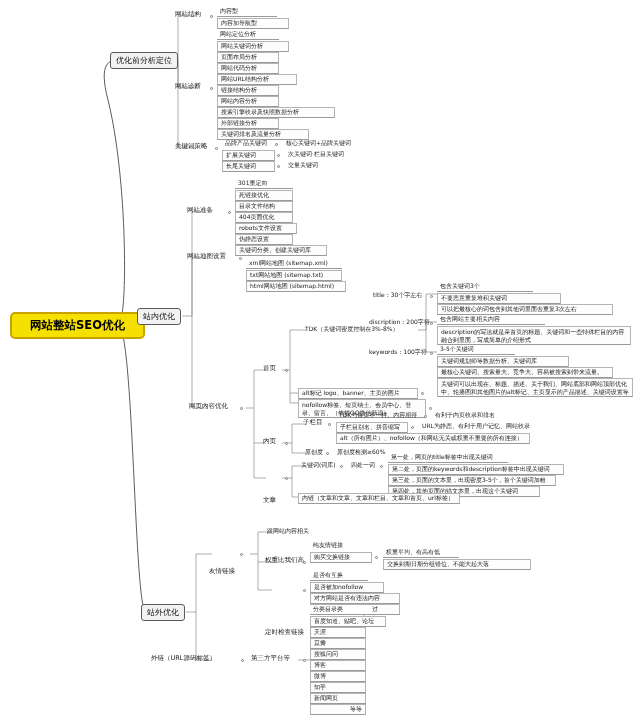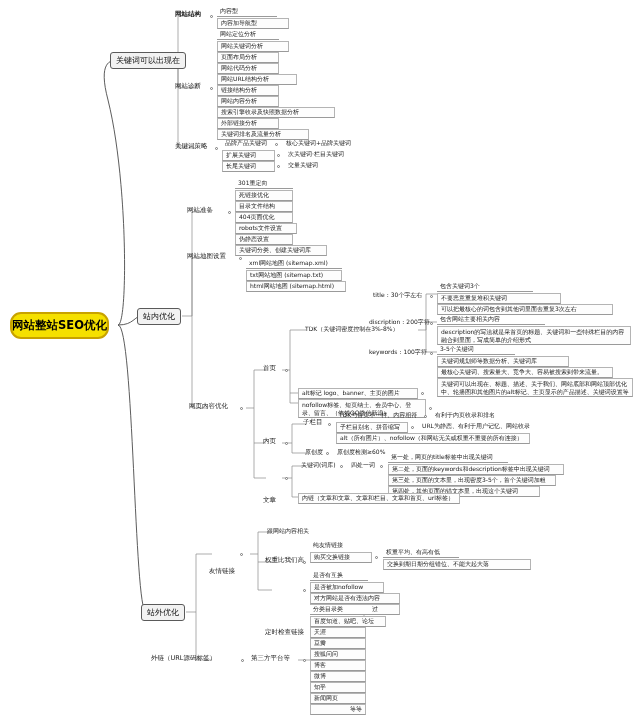--- a/index.html
+++ b/index.html
@@ -15,24 +15,24 @@
     position:absolute;
     box-sizing:border-box;
     white-space:nowrap;
     line-height:1.15;
   }
 
   
   .root{
     background:#f5e000;
     border:2px solid #c8a200;
-    border-radius:11px;
+    border-radius:5px;
     font-weight:bold;
     font-size:11.5px;
-    padding:5px 0;
+    padding:5px 18px;
     color:#000;
     box-shadow:0 0 0 0 #000;
     text-align:right;
   }
 
   
   .lvl1{
     background:#f2f2f2;
     border:1.4px solid #5a5a5a;
     border-radius:3px;
@@ -120,25 +120,25 @@
       <path d="M258,554 L258,562 L272,562"></path>
       <path d="M258,562 L258,590 L272,590"></path>
 
       <path d="M298,660 L308,660 L308,660 L322,660"></path>
       <path d="M356,660 L364,660 L364,614 L378,614"></path>
     </g>
   </svg>
 
   <div class="node root" style="left:10px;top:312px;">网站整站SEO优化</div>
 
-  <div class="node lvl1" style="left:110px;top:52px;">关键词可以出现在</div>
+  <div class="node lvl1" style="left:110px;top:52px;">优化前分析定位</div>
   <div class="node lvl1" style="left:137px;top:308px;">站内优化</div>
   <div class="node lvl1" style="left:141px;top:604px;">站外优化</div>
 
-  <div class="node lvl2" style="left:174px;top:11px;font-weight:bold;">网站结构</div>
+  <div class="node lvl2" style="left:174px;top:11px;">网站结构</div>
   <span class="dot" style="left:210px;top:15px;"></span>
 
   <div class="node leaf" style="left:217px;top:7px;width:60px;">内容型</div>
   <div class="node leaf boxed" style="left:217px;top:18px;width:72px;">内容加导航型</div>
 
   <div class="node lvl2" style="left:174px;top:83px;">网站诊断</div>
   <span class="dot" style="left:210px;top:87px;"></span>
 
   <div class="node leaf" style="left:217px;top:30px;width:62px;">网站定位分析</div>
   <div class="node leaf boxed" style="left:217px;top:41px;width:72px;">网站关键词分析</div>

